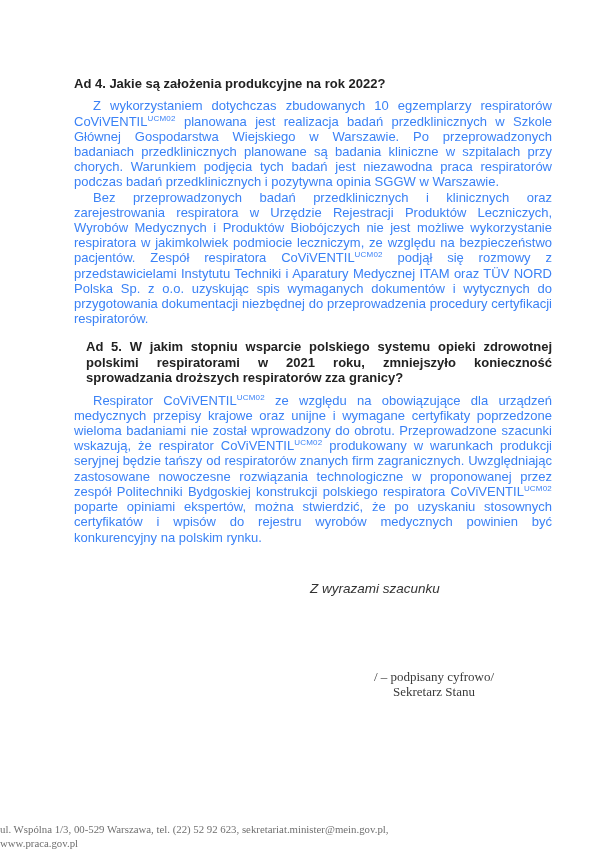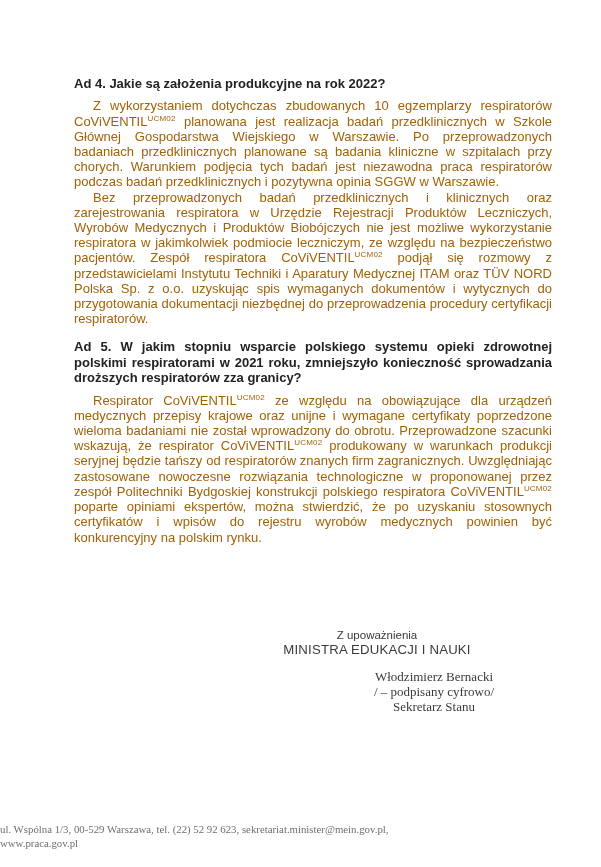--- a/index.html
+++ b/index.html
@@ -28,24 +28,24 @@
     margin: 0 0 7px 0;
     color: #222;
   }
   .heading + .heading, p + .heading { margin-top: 13px; }
   .content p {
     margin: 0;
     font-size: 13px;
     line-height: 15.2px;
     text-align: justify;
     text-indent: 19px;
-    color: #a16207;
+    color: #3b82f6;
   }
   .content p + p { margin-top: 0; }
-  .content p + .heading { margin-top: 13px; }
+  .content p + .heading { margin-top: 13px; margin-left: 12px; }
   .content sup {
     font-size: 8px;
     line-height: 0;
     vertical-align: 5px;
     letter-spacing: 0.2px;
   }
   .closing {
     position: absolute;
     top: 581px; left: 275px; width: 200px;
     text-align: center;
@@ -88,28 +88,24 @@
   <div class="content">
     <div>
         <div class="heading">Ad 4. Jakie są założenia produkcyjne na rok 2022?</div>
         <p>Z wykorzystaniem dotychczas zbudowanych 10 egzemplarzy respiratorów CoViVENTIL<sup>UCM02</sup> planowana jest realizacja badań przedklinicznych w Szkole Głównej Gospodarstwa Wiejskiego w Warszawie. Po przeprowadzonych badaniach przedklinicznych planowane są badania kliniczne w szpitalach przy chorych. Warunkiem podjęcia tych badań jest niezawodna praca respiratorów podczas badań przedklinicznych i pozytywna opinia SGGW w Warszawie.</p>
         <p>Bez przeprowadzonych badań przedklinicznych i klinicznych oraz zarejestrowania respiratora w Urzędzie Rejestracji Produktów Leczniczych, Wyrobów Medycznych i Produktów Biobójczych nie jest możliwe wykorzystanie respiratora w jakimkolwiek podmiocie leczniczym, ze względu na bezpieczeństwo pacjentów. Zespół respiratora CoViVENTIL<sup>UCM02</sup> podjął się rozmowy z przedstawicielami Instytutu Techniki i Aparatury Medycznej ITAM oraz TÜV NORD Polska Sp. z o.o. uzyskując spis wymaganych dokumentów i wytycznych do przygotowania dokumentacji niezbędnej do przeprowadzenia procedury certyfikacji respiratorów.</p>
         <div class="heading">Ad 5. W jakim stopniu wsparcie polskiego systemu opieki zdrowotnej polskimi respiratorami w 2021 roku, zmniejszyło konieczność sprowadzania droższych respiratorów zza granicy?</div>
         <p>Respirator CoViVENTIL<sup>UCM02</sup> ze względu na obowiązujące dla urządzeń medycznych przepisy krajowe oraz unijne i wymagane certyfikaty poprzedzone wieloma badaniami nie został wprowadzony do obrotu. Przeprowadzone szacunki wskazują, że respirator CoViVENTIL<sup>UCM02</sup> produkowany w warunkach produkcji seryjnej będzie tańszy od respiratorów znanych firm zagranicznych. Uwzględniając zastosowane nowoczesne rozwiązania technologiczne w proponowanej przez zespół Politechniki Bydgoskiej konstrukcji polskiego respiratora CoViVENTIL<sup>UCM02</sup> poparte opiniami ekspertów, można stwierdzić, że po uzyskaniu stosownych certyfikatów i wpisów do rejestru wyrobów medycznych powinien być konkurencyjny na polskim rynku.</p>
       </div>
   </div>
 
+  <div class="closing">Z wyrazami szacunku</div>
 
-  <div class="authorization">
-    <div class="auth-line1">Z upoważnienia</div>
-    <div class="auth-line2">MINISTRA EDUKACJI I NAUKI</div>
-  </div>
 
   <div class="signature">
-    <div>Włodzimierz Bernacki</div>
     <div>/ – podpisany cyfrowo/</div>
     <div>Sekretarz Stanu</div>
   </div>
 
   <div class="footer">
     <div>ul. Wspólna 1/3, 00-529 Warszawa, tel. (22) 52 92 623, sekretariat.minister@mein.gov.pl,</div>
     <div>www.praca.gov.pl</div>
   </div>
 
 </div>

